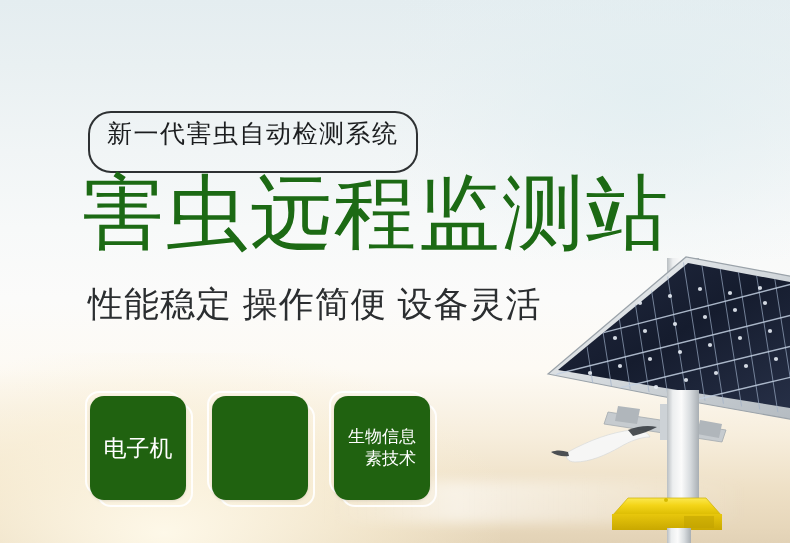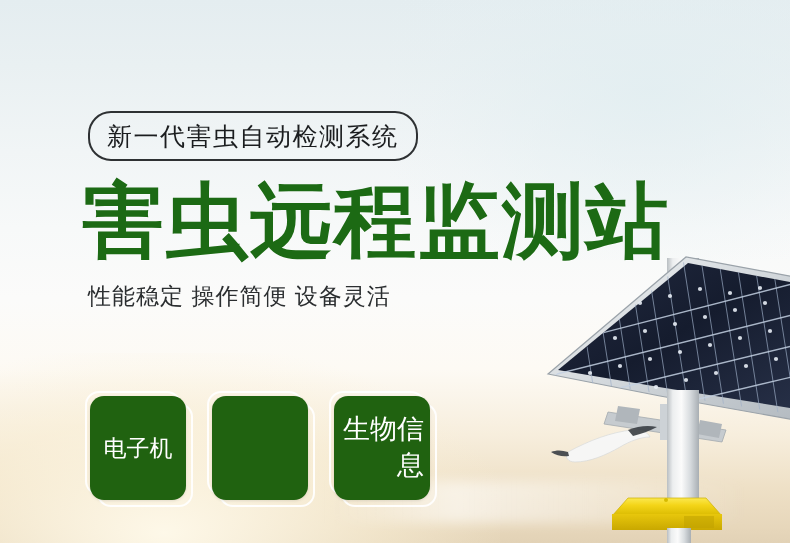--- a/index.html
+++ b/index.html
@@ -64,53 +64,51 @@
     position: absolute;
     left: 0; top: 0;
     width: 790px;
     height: 543px;
   }
 
   .badge {
     position: absolute;
     left: 88px;
     top: 111px;
-    height: 50px;
+    height: 62px;
     box-sizing: border-box;
     display: flex;
-    align-items: center;
     padding: 4px 17px;
     border: 2px solid #2e3133;
     border-radius: 23px;
     font-size: 25px;
     letter-spacing: 1.5px;
     color: #1b1d1f;
     font-weight: 500;
     white-space: nowrap;
   }
 
   .main-title {
     position: absolute;
     left: 82px;
     top: 172px;
     font-size: 82px;
     line-height: 1;
-    font-weight: bold;
+    font-weight: normal;
     color: #1c6a14;
     letter-spacing: 2px;
     white-space: nowrap;
     text-shadow: 0 1px 0 rgba(255,255,255,0.35);
-    margin-top: 8px;
   }
 
   .sub-title {
     position: absolute;
     left: 88px;
     top: 283px;
-    font-size: 23px;
+    font-size: 35px;
     line-height: 1.2;
     color: #2b2e30;
     letter-spacing: 1px;
     white-space: nowrap;
   }
 
   
   .tags {
     position: absolute;
     left: 90px;
@@ -341,22 +339,23 @@
         <div class="tag-bracket br"></div>
         <div class="tag-face">
           <div>
           </div>
         </div>
       </div>
 
       <div class="tag">
         <div class="tag-bracket"></div>
         <div class="tag-bracket br"></div>
-        <div class="tag-face" style="font-size:27px;">
+        <div class="tag-face" style="font-size:17px;">
           <div>
             <span>生物信息</span>
+            <span>素技术</span>
           </div>
         </div>
       </div>
 
     </div>
   </div>
 </div>
 
 </body></html>

